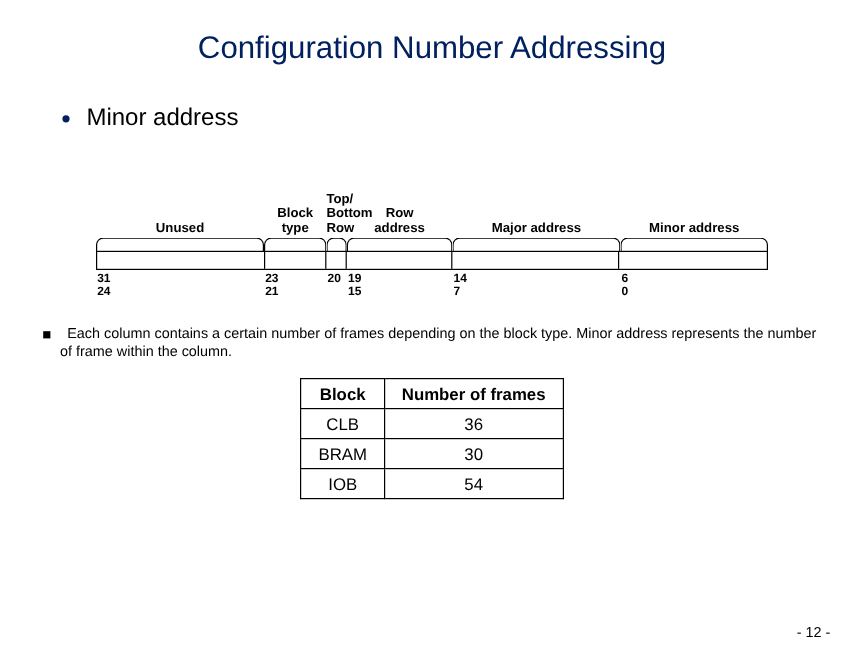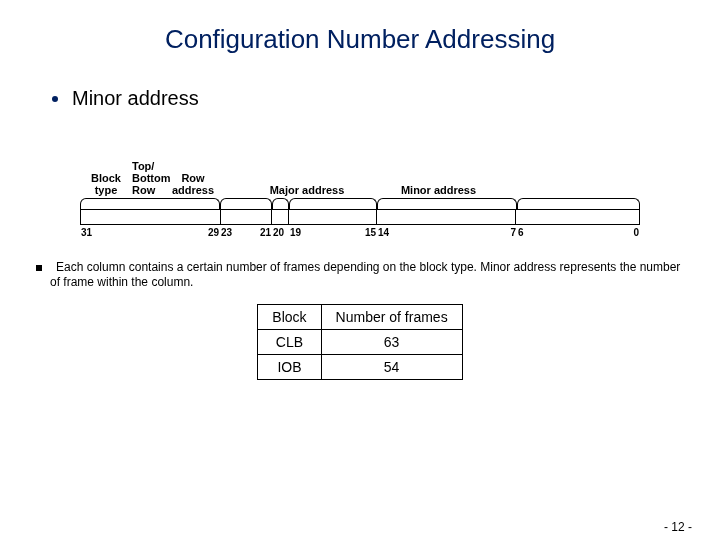--- a/index.html
+++ b/index.html
@@ -69,21 +69,21 @@
     border-right: 1px solid #000;
     box-sizing: border-box;
   }
   .bf-bar .cell:last-child { border-right: none; }
   .bf-bits {
     display: flex;
     font-size: 10px;
     font-weight: bold;
     margin-top: 2px;
   }
-  .bf-bits .bitcell { display: flex; justify-content: space-between; box-sizing: border-box; padding: 0 1px; }
+  .bf-bits .bitcell { display: flex; justify-content: space-between; box-sizing: border-box; padding: 0 1px; flex-direction: column; }
 
   .w-unused  { width: 140px; }
   .w-block   { width: 52px; }
   .w-tbr     { width: 17px; }
   .w-rowaddr { width: 88px; }
   .w-major   { width: 140px; }
   .w-minor   { width: 123px; }
 
   
   .para {
@@ -101,41 +101,42 @@
   .frames-table {
     margin: 14px auto 0 auto;
     border-collapse: collapse;
     font-size: 14px;
   }
   .frames-table th, .frames-table td {
     border: 1px solid #000;
     padding: 4px 14px;
     text-align: center;
   }
-  .frames-table th { font-weight: normal; }
+  .frames-table th { font-weight: bold; }
 
   .slide-num {
     position: absolute;
     right: 28px;
     bottom: 6px;
     font-size: 12px;
   }
 </style>
 </head>
 <body>
 
 <div class="title">Configuration Number Addressing</div>
 
 <div class="bullet-row">
   <span class="dot"></span>
   <span>Minor address</span>
 </div>
 
 <div class="bitfield-wrap">
   <div class="bf-labels">
+    <div class="col w-unused">Unused</div>
     <div class="col w-block">Block type</div>
     <div class="col w-tbr" style="white-space:pre;">Top/
 Bottom
 Row</div>
     <div class="col w-rowaddr" style="white-space:pre;">Row
 address</div>
     <div class="col w-major">Major address</div>
     <div class="col w-minor">Minor address</div>
   </div>
   <div class="bf-braces">
@@ -150,21 +151,21 @@
     <div class="cell w-unused"></div>
     <div class="cell w-block"></div>
     <div class="cell w-tbr"></div>
     <div class="cell w-rowaddr"></div>
     <div class="cell w-major"></div>
     <div class="cell w-minor"></div>
   </div>
   <div class="bf-bits">
     <div class="bitcell w-unused">
         <span>31</span>
-        <span>29</span>
+        <span>24</span>
       </div>
     <div class="bitcell w-block">
         <span>23</span>
         <span>21</span>
       </div>
     <div class="bitcell w-tbr">
         <span>20</span>
         <span></span>
       </div>
     <div class="bitcell w-rowaddr">
@@ -189,21 +190,25 @@
 <table class="frames-table">
   <thead>
     <tr>
       <th>Block</th>
       <th>Number of frames</th>
     </tr>
   </thead>
   <tbody>
     <tr>
         <td>CLB</td>
-        <td>63</td>
+        <td>36</td>
+      </tr>
+    <tr>
+        <td>BRAM</td>
+        <td>30</td>
       </tr>
     <tr>
         <td>IOB</td>
         <td>54</td>
       </tr>
   </tbody>
 </table>
 
 <div class="slide-num">- 12 -</div>
 

